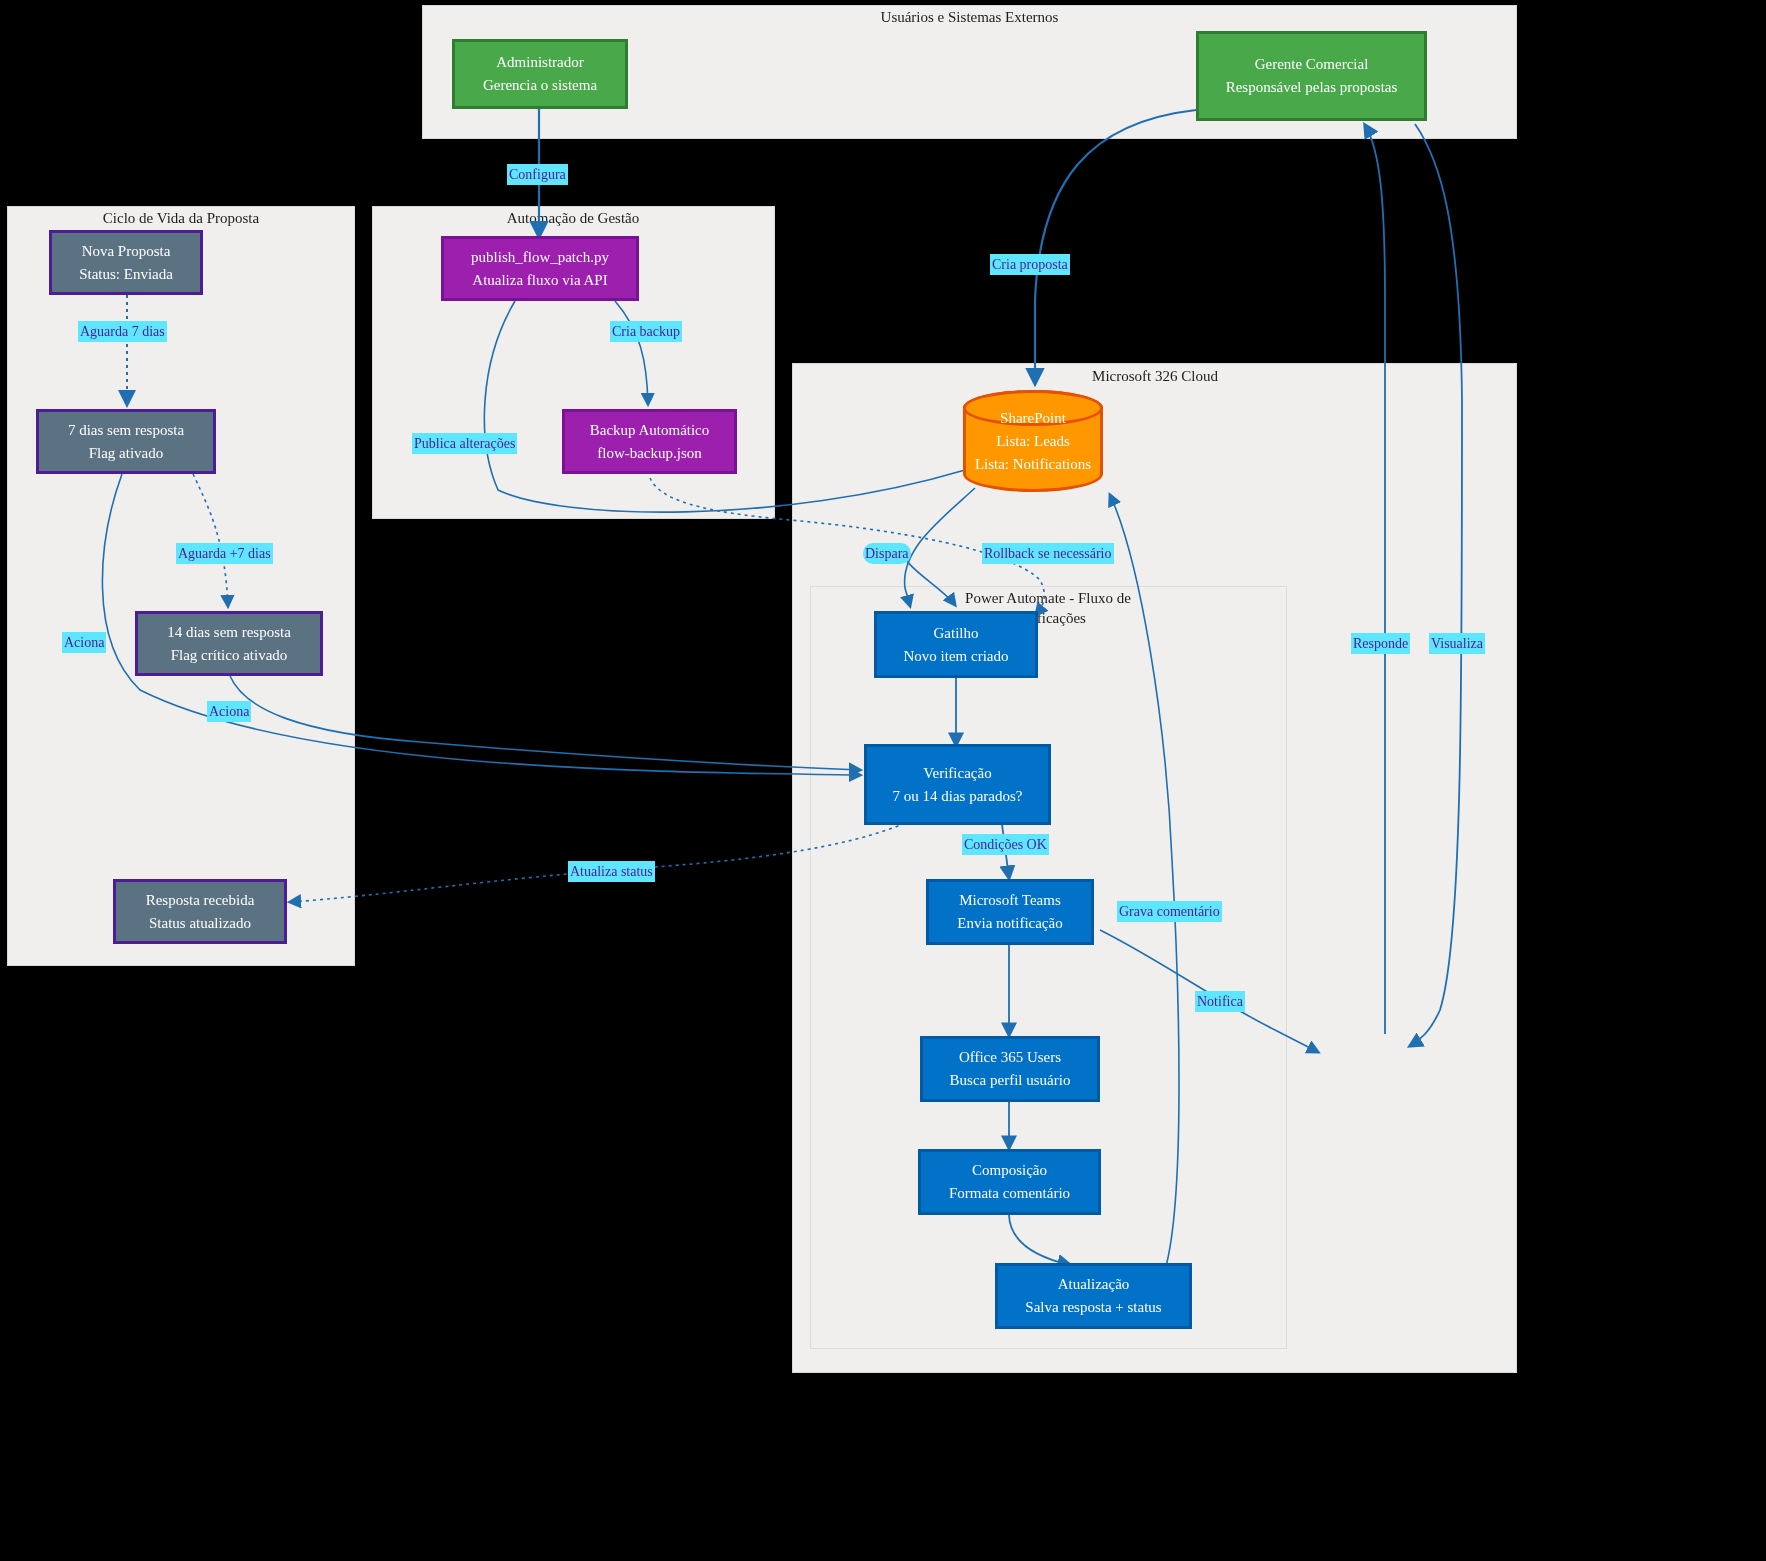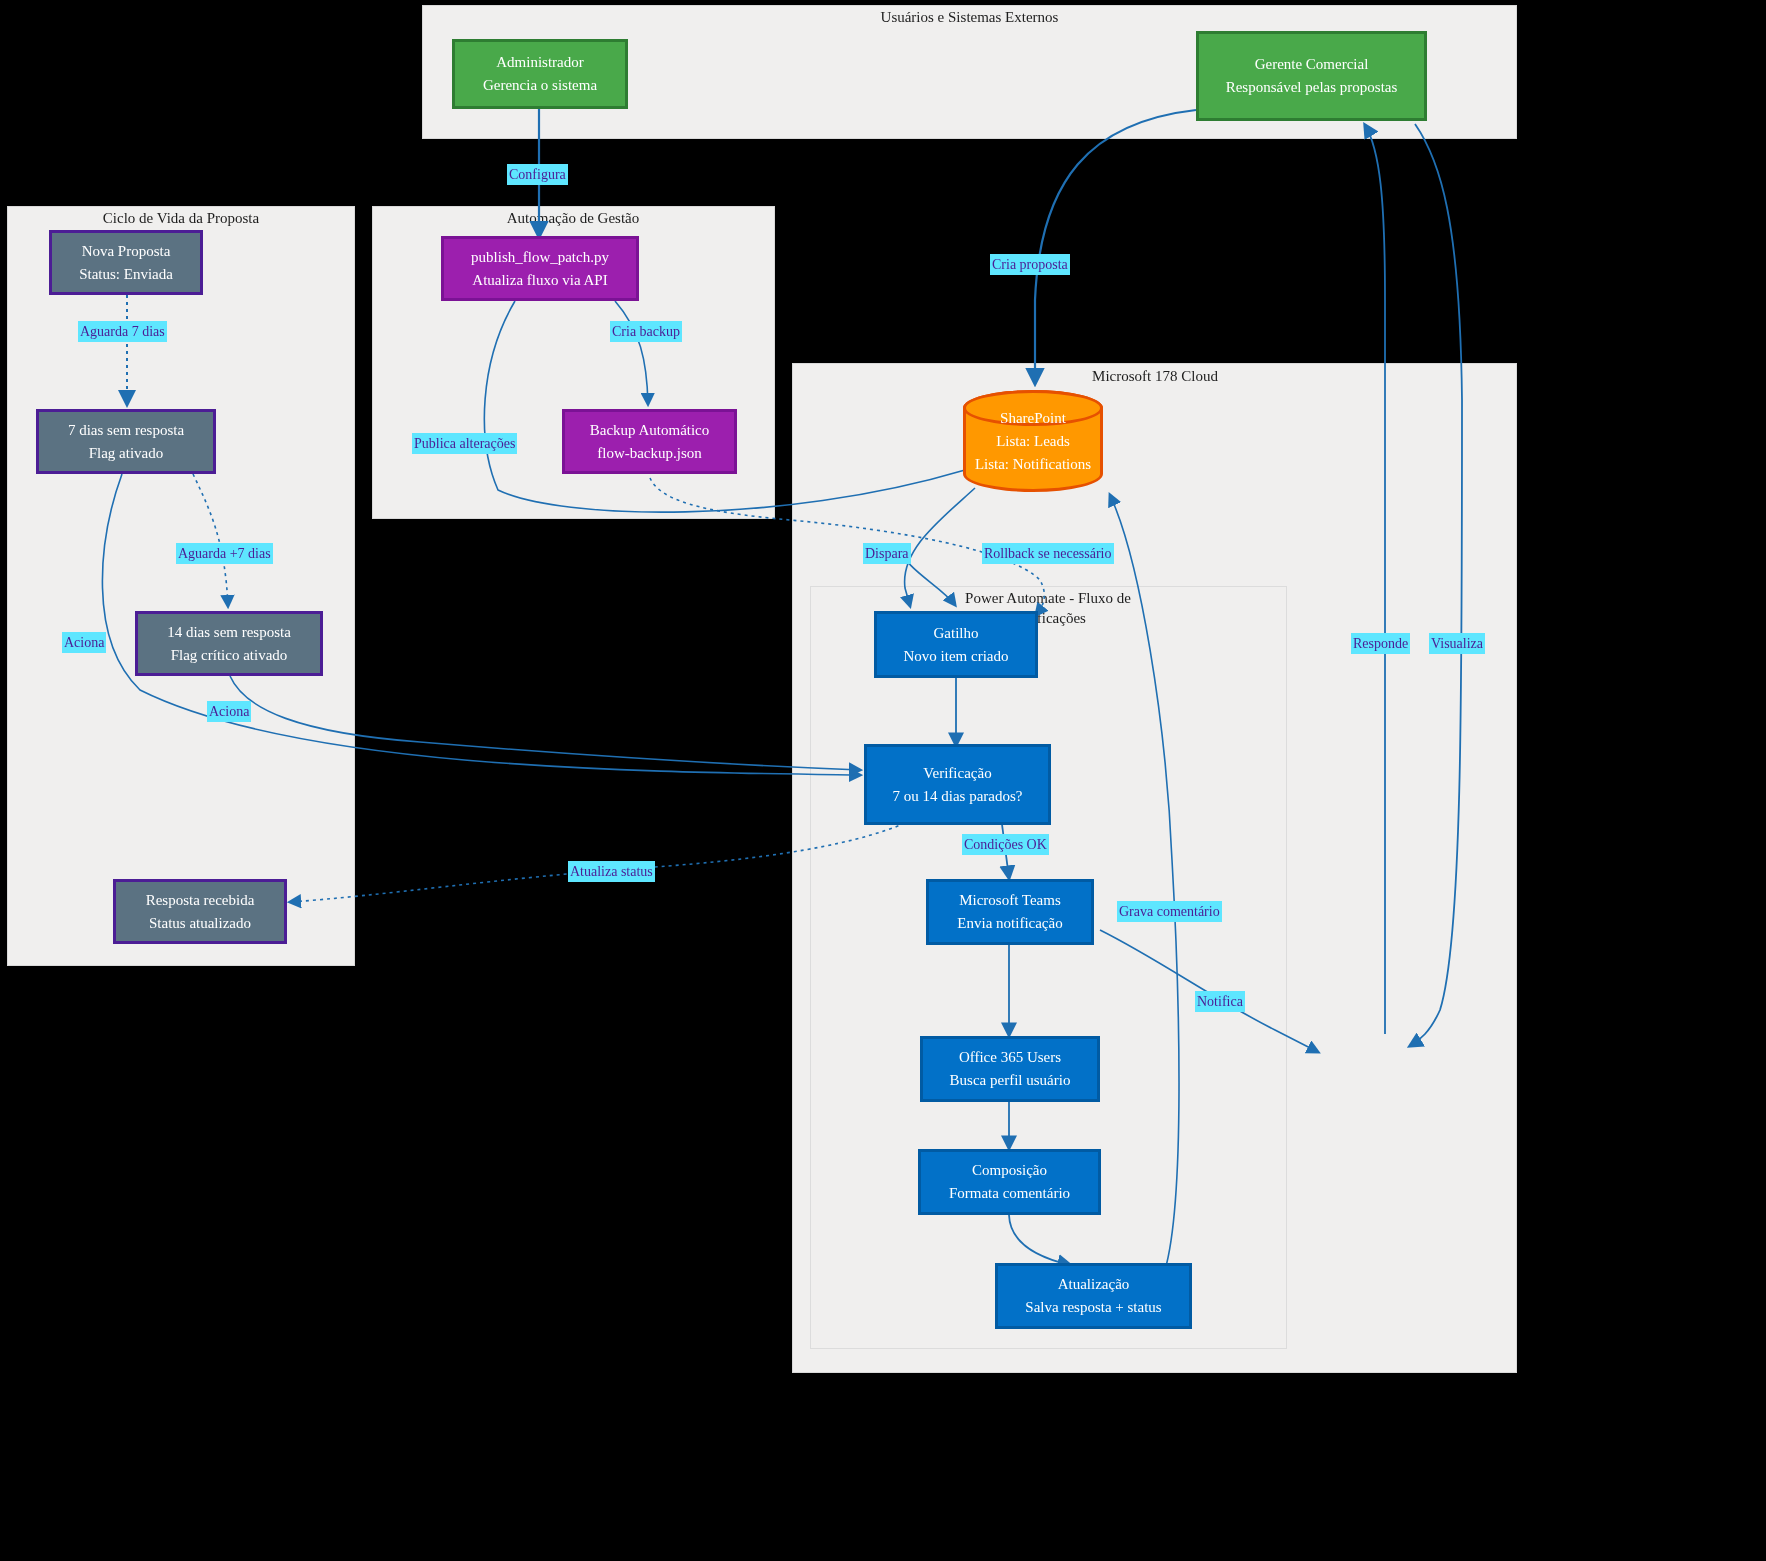--- a/index.html
+++ b/index.html
@@ -97,21 +97,21 @@
   <div class="cluster" style="left:422px; top:5px; width:1095px; height:134px;"></div>
   <div class="cluster-title" style="left:722px; top:7px; width:495px;">Usuários e Sistemas Externos</div>
 
   <div class="cluster" style="left:7px; top:206px; width:348px; height:760px;"></div>
   <div class="cluster-title" style="left:33px; top:208px; width:296px;">Ciclo de Vida da Proposta</div>
 
   <div class="cluster" style="left:372px; top:206px; width:403px; height:313px;"></div>
   <div class="cluster-title" style="left:425px; top:208px; width:296px;">Automação de Gestão</div>
 
   <div class="cluster" style="left:792px; top:363px; width:725px; height:1010px;"></div>
-  <div class="cluster-title" style="left:1002px; top:366px; width:306px;">Microsoft 178 Cloud</div>
+  <div class="cluster-title" style="left:1002px; top:366px; width:306px;">Microsoft 326 Cloud</div>
 
   <div class="cluster nested" style="left:810px; top:586px; width:477px; height:763px;"></div>
   <div class="cluster-title" style="left:898px; top:588px; width:300px;">Power Automate - Fluxo de</div>
   <div class="cluster-title" style="left:898px; top:608px; width:300px;">Notificações</div>
 
   <svg id="wires" viewBox="0 0 1766 1561">
     <defs>
       <marker id="arr" markerWidth="9" markerHeight="9" refX="7" refY="4.5" orient="auto">
         <path d="M0,0 L9,4.5 L0,9 z" fill="#1f6fb2"></path>
       </marker>
@@ -244,21 +244,21 @@
 
 
   <div class="edge-label" style="left:507px; top:164px;">Configura</div>
   <div class="edge-label" style="left:990px; top:254px;">Cria proposta</div>
   <div class="edge-label" style="left:78px; top:321px;">Aguarda 7 dias</div>
   <div class="edge-label" style="left:176px; top:543px;">Aguarda +7 dias</div>
   <div class="edge-label" style="left:62px; top:632px;">Aciona</div>
   <div class="edge-label" style="left:207px; top:701px;">Aciona</div>
   <div class="edge-label" style="left:610px; top:321px;">Cria backup</div>
   <div class="edge-label" style="left:412px; top:433px;">Publica alterações</div>
-  <div class="edge-label" style="left:863px; top:543px;">Dispara</div>
+  <div class="edge-label" style="left:863px; top:543px;border-radius:10px;">Dispara</div>
   <div class="edge-label" style="left:982px; top:543px;">Rollback se necessário</div>
   <div class="edge-label" style="left:962px; top:834px;">Condições OK</div>
   <div class="edge-label" style="left:568px; top:861px;">Atualiza status</div>
   <div class="edge-label" style="left:1117px; top:901px;">Grava comentário</div>
   <div class="edge-label" style="left:1195px; top:991px;">Notifica</div>
   <div class="edge-label" style="left:1351px; top:633px;">Responde</div>
   <div class="edge-label" style="left:1429px; top:633px;">Visualiza</div>
 
 </div>
 

